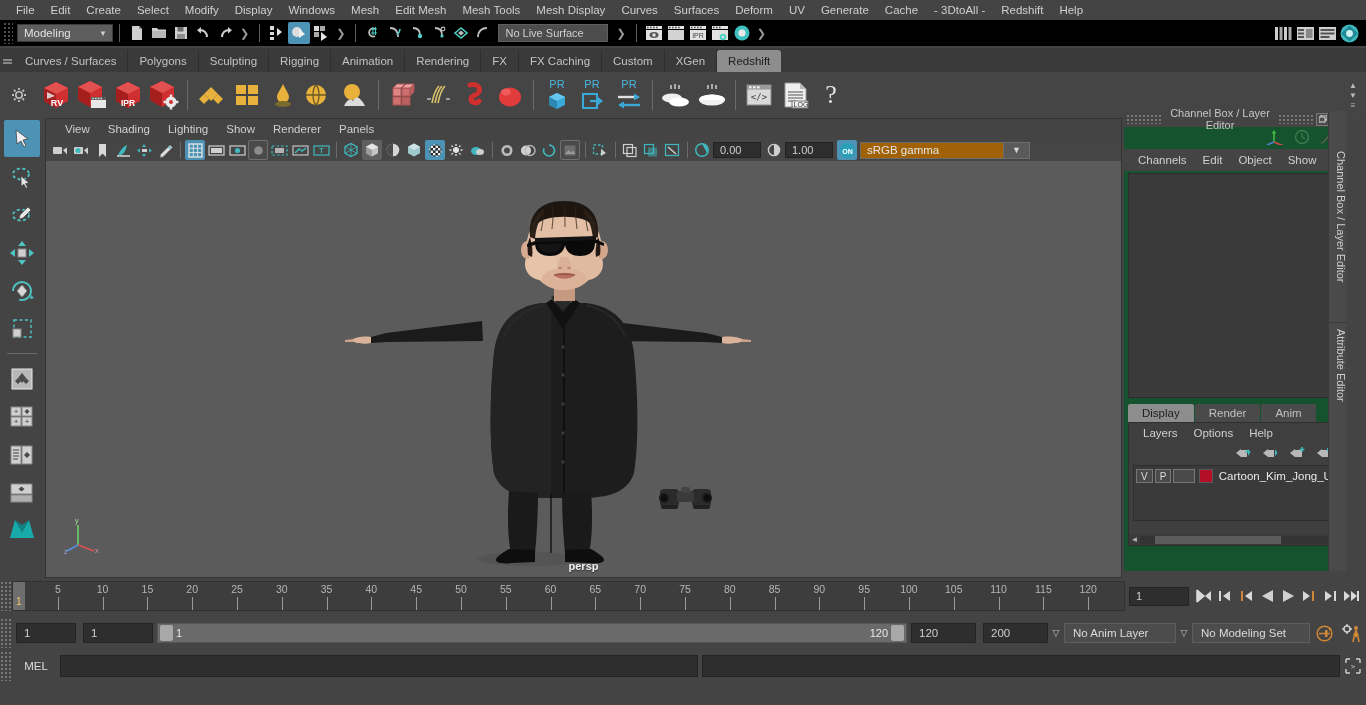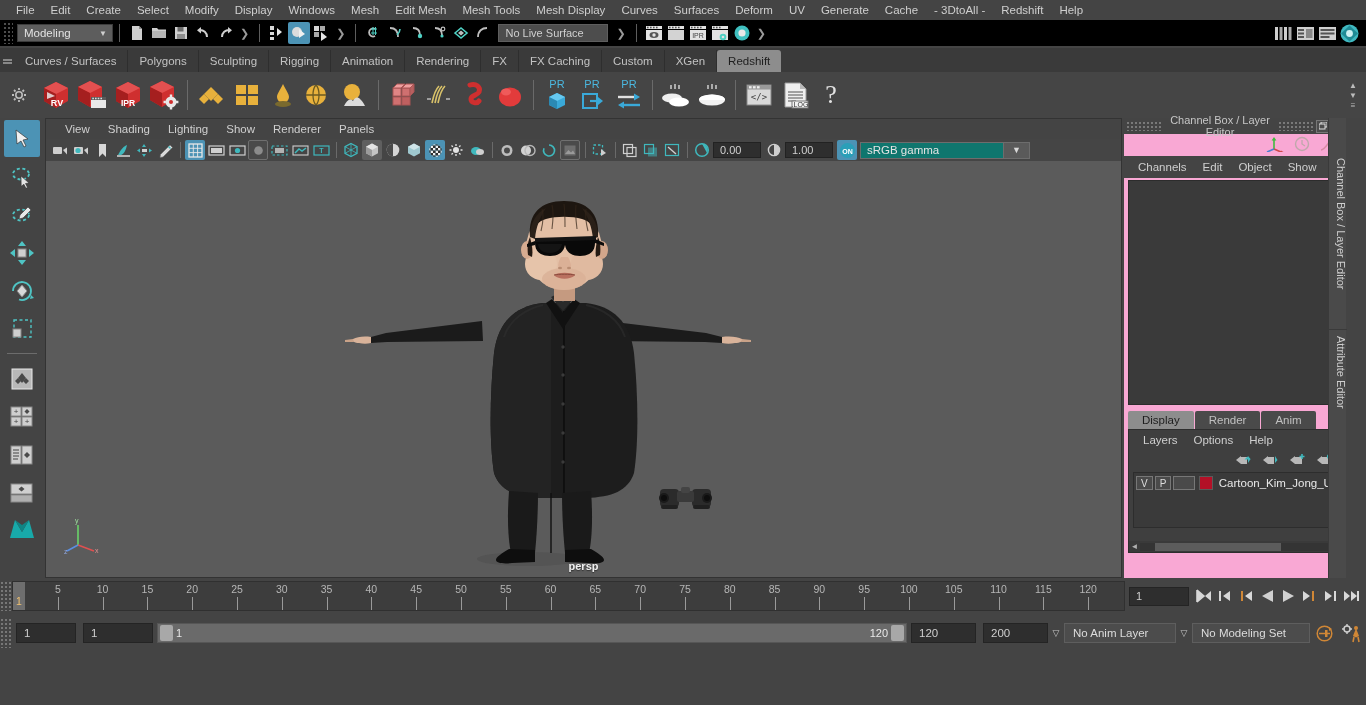--- a/index.html
+++ b/index.html
@@ -92,32 +92,32 @@
   .vp-menu { height:20px; background:#444444; display:flex; align-items:center; padding-left:10px; }
   .vp-menu .mi { padding:0 9px; font-size:11.5px; color:#cfcfcf; height:20px; line-height:20px; }
   .vp-tools { height:22px; background:#454545; display:flex; align-items:center; padding-left:4px; }
   .vt { width:20px; height:20px; display:flex; align-items:center; justify-content:center;
     position:relative; margin-right:1px; }
   .vt.on { background:#4c93b5; border-radius:2px; }
   .vt.framed { border:1px solid #6f6f6f; background:#4a4a4a; border-radius:2px; }
   .vt-sep { width:1px; height:16px; background:#6a6a6a; margin:0 4px; }
   .numfield { width:48px; height:16px; background:#2e2e2e; border:1px solid #222;
     color:#d0d0d0; font-size:11px; display:flex; align-items:center; padding-left:6px; }
-  .gammabox { width:144px; height:17px; background:#0f766e; border:1px solid #6d6d6d;
+  .gammabox { width:144px; height:17px; background:#a16207; border:1px solid #6d6d6d;
     color:#e4e4e4; font-size:11.5px; display:flex; align-items:center; padding-left:6px; margin-left:2px;text-align:right;}
   .gammaarrow { width:26px; height:17px; background:#5a5a5a; border:1px solid #6d6d6d;
     border-left:none; display:flex; align-items:center; justify-content:center; }
   .vp-canvas { position:absolute; left:0; top:42px; right:0; bottom:0; background:#5b5b5b;
     overflow:hidden; }
   .persp-label { position:absolute; bottom:5px; left:50%; transform:translateX(-50%);
     color:#f0f0f0; font-size:11px; font-weight:bold; text-shadow:0 1px 1px #333; }
   .axis-gizmo { position:absolute; left:18px; bottom:22px; width:36px; height:40px; }
 
   
-  .rpanel { position:absolute; left:1124px; top:118px; width:222px; height:460px; background:#f9a8d4; }
+  .rpanel { position:absolute; left:1124px; top:111px; width:222px; height:460px; background:#14532d; }
   .rp-title { height:16px; display:flex; align-items:center; background:#444; padding:0 2px; }
   .rp-title .dots { width:36px; height:10px;
     background-image:radial-gradient(#7d7d7d 0.7px, transparent 0.8px);
     background-size:4px 4px; }
   .rp-title .t { flex:1; text-align:center; font-size:11px; color:#c6c6c6; }
   .rp-btn { width:13px; height:13px; border:1px solid #777; background:#4d4d4d;
     display:flex; align-items:center; justify-content:center; margin-left:2px; }
   .rp-icons { height:22px; display:flex; align-items:center; justify-content:flex-end;
     padding-right:10px; gap:10px; }
   .rp-menu { height:22px; display:flex; align-items:center; padding-left:6px; background:#444; }
@@ -1331,15 +1331,27 @@
           <circle cx="5" cy="5" r="3" fill="none" stroke="#d0d0d0" stroke-width="1.5"></circle>
           <g stroke="#d0d0d0" stroke-width="1.4">
             <path d="M5 0v2M5 8v2M0 5h2M8 5h2"></path>
           </g>
           <circle cx="14" cy="4" r="2" fill="#d08736"></circle>
           <path d="M14 6.5l-2 5 2 1 2-1zM12 13l-1 5M16 13l1 5" stroke="#d08736" stroke-width="1.6" fill="#d08736"></path>
         </svg>
     </span>
   </div>
 
+  <div class="melbar">
+    <div class="ts-grip"></div>
+    <span class="mel-label">MEL</span>
+    <div class="mel-input"></div>
+    <div class="mel-input" style="margin-left:4px"></div>
+    <span class="mel-right">
+      <svg width="16" height="16" viewBox="0 0 16 16">
+          <path d="M1 1h4M1 1v4M15 1h-4M15 1v4M1 15h4M1 15v-4M15 15h-4M15 15v-4" stroke="#d0d0d0" stroke-width="1.4" fill="none"></path>
+          <text x="8" y="11" font-size="7" fill="#d0d0d0" text-anchor="middle" font-family="monospace">&gt;</text>
+        </svg>
+    </span>
+  </div>
 
 
 </div>
 
 </body></html>

